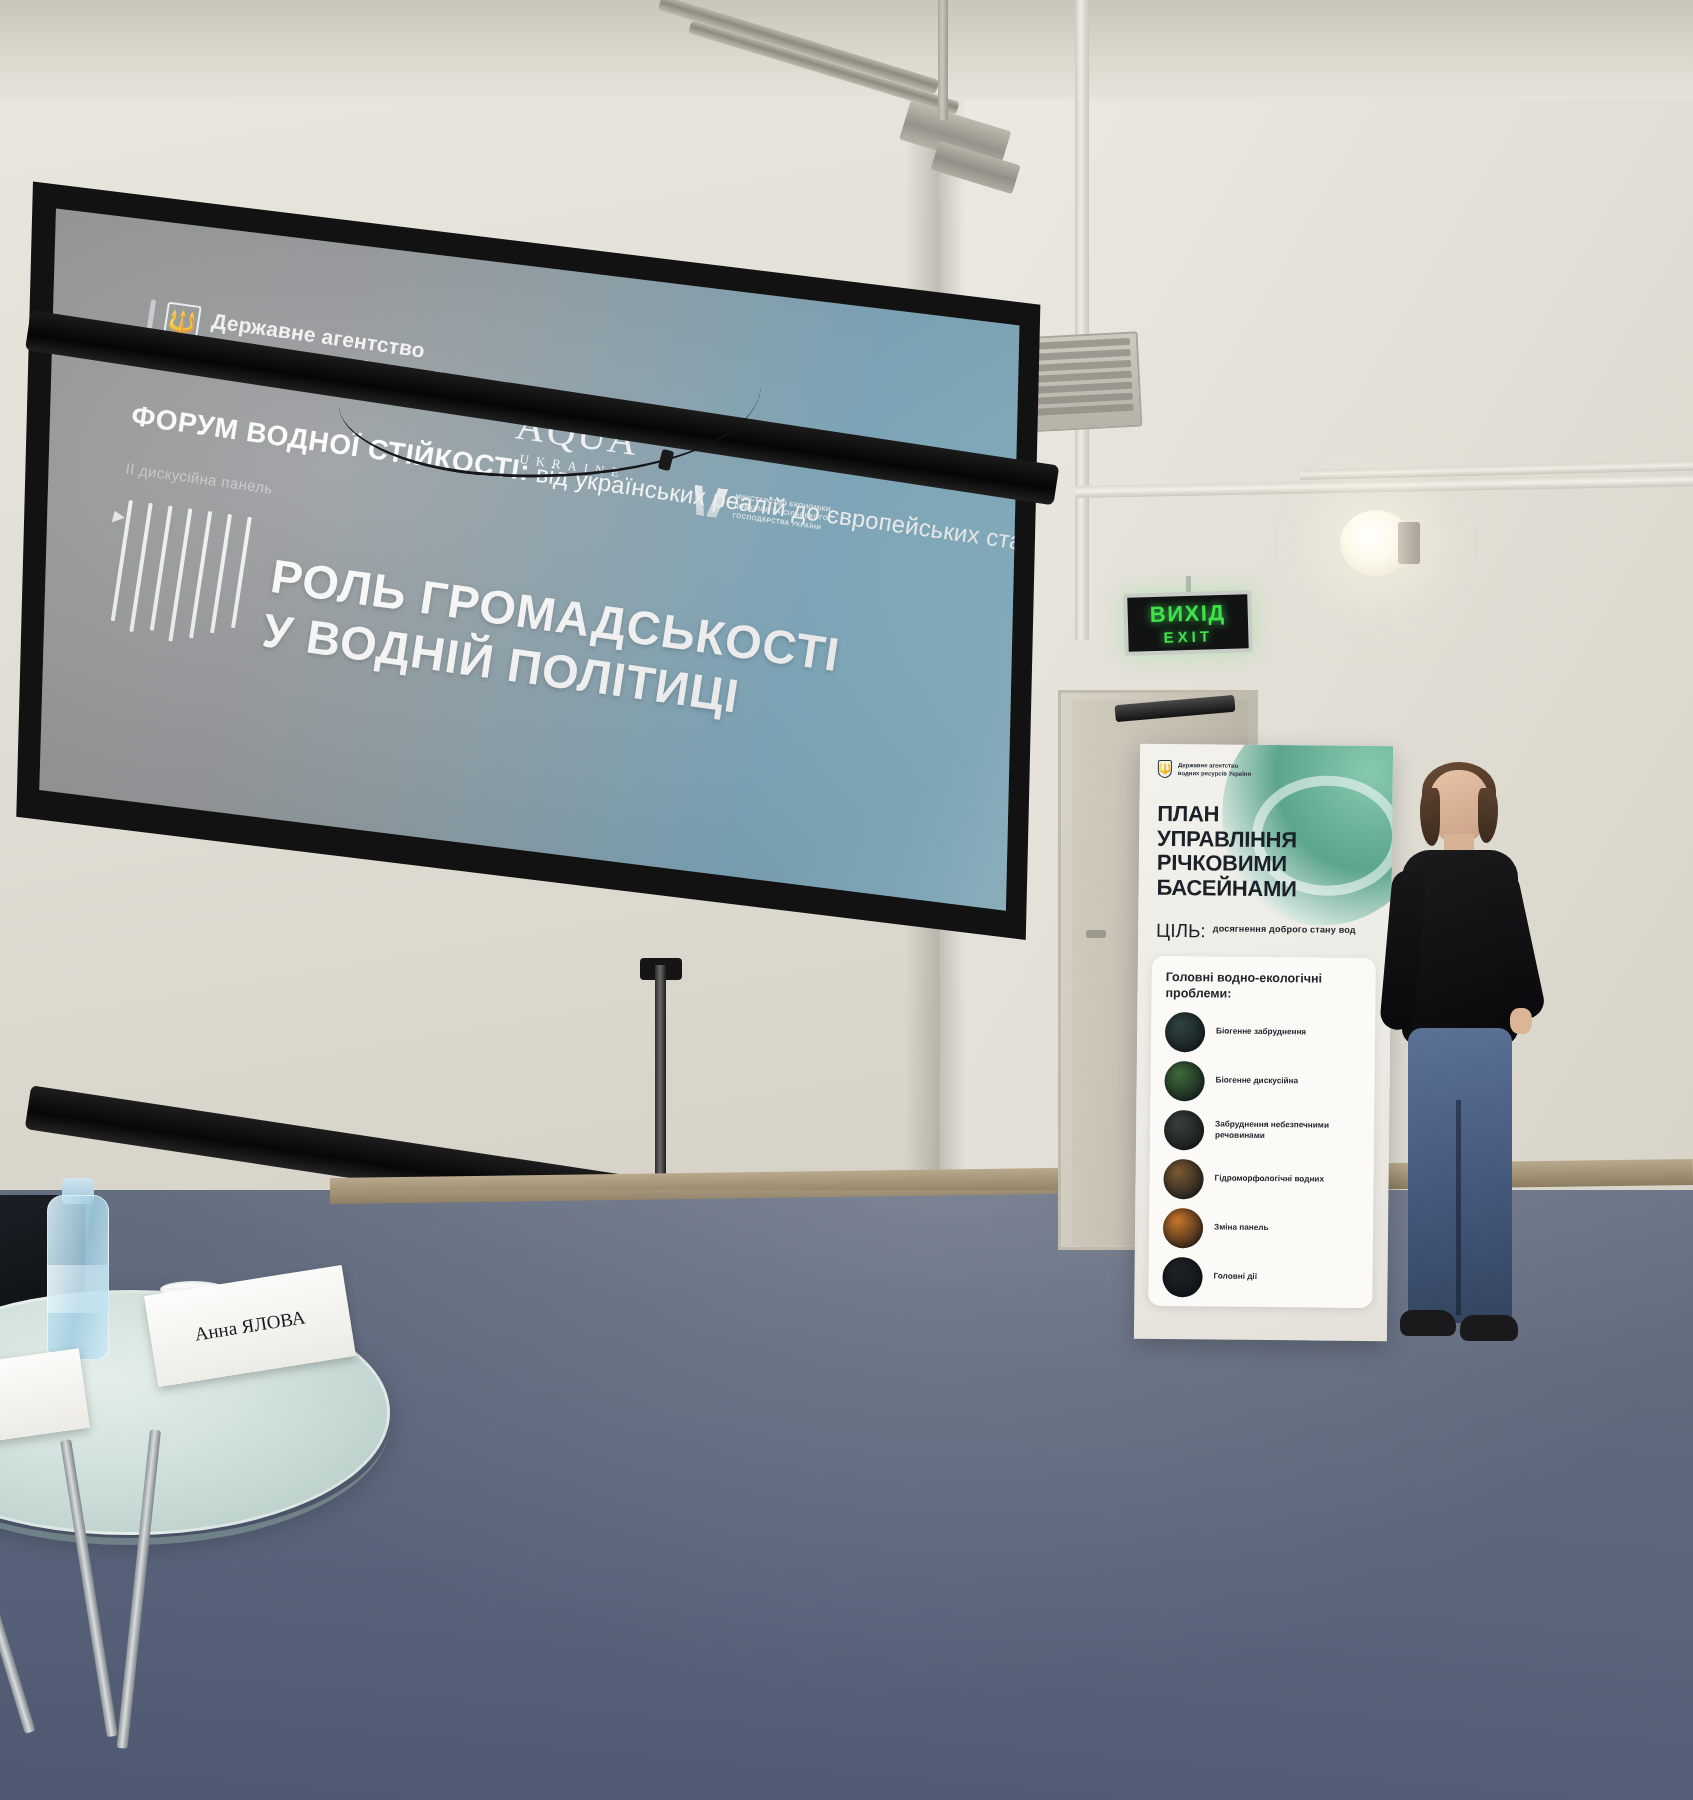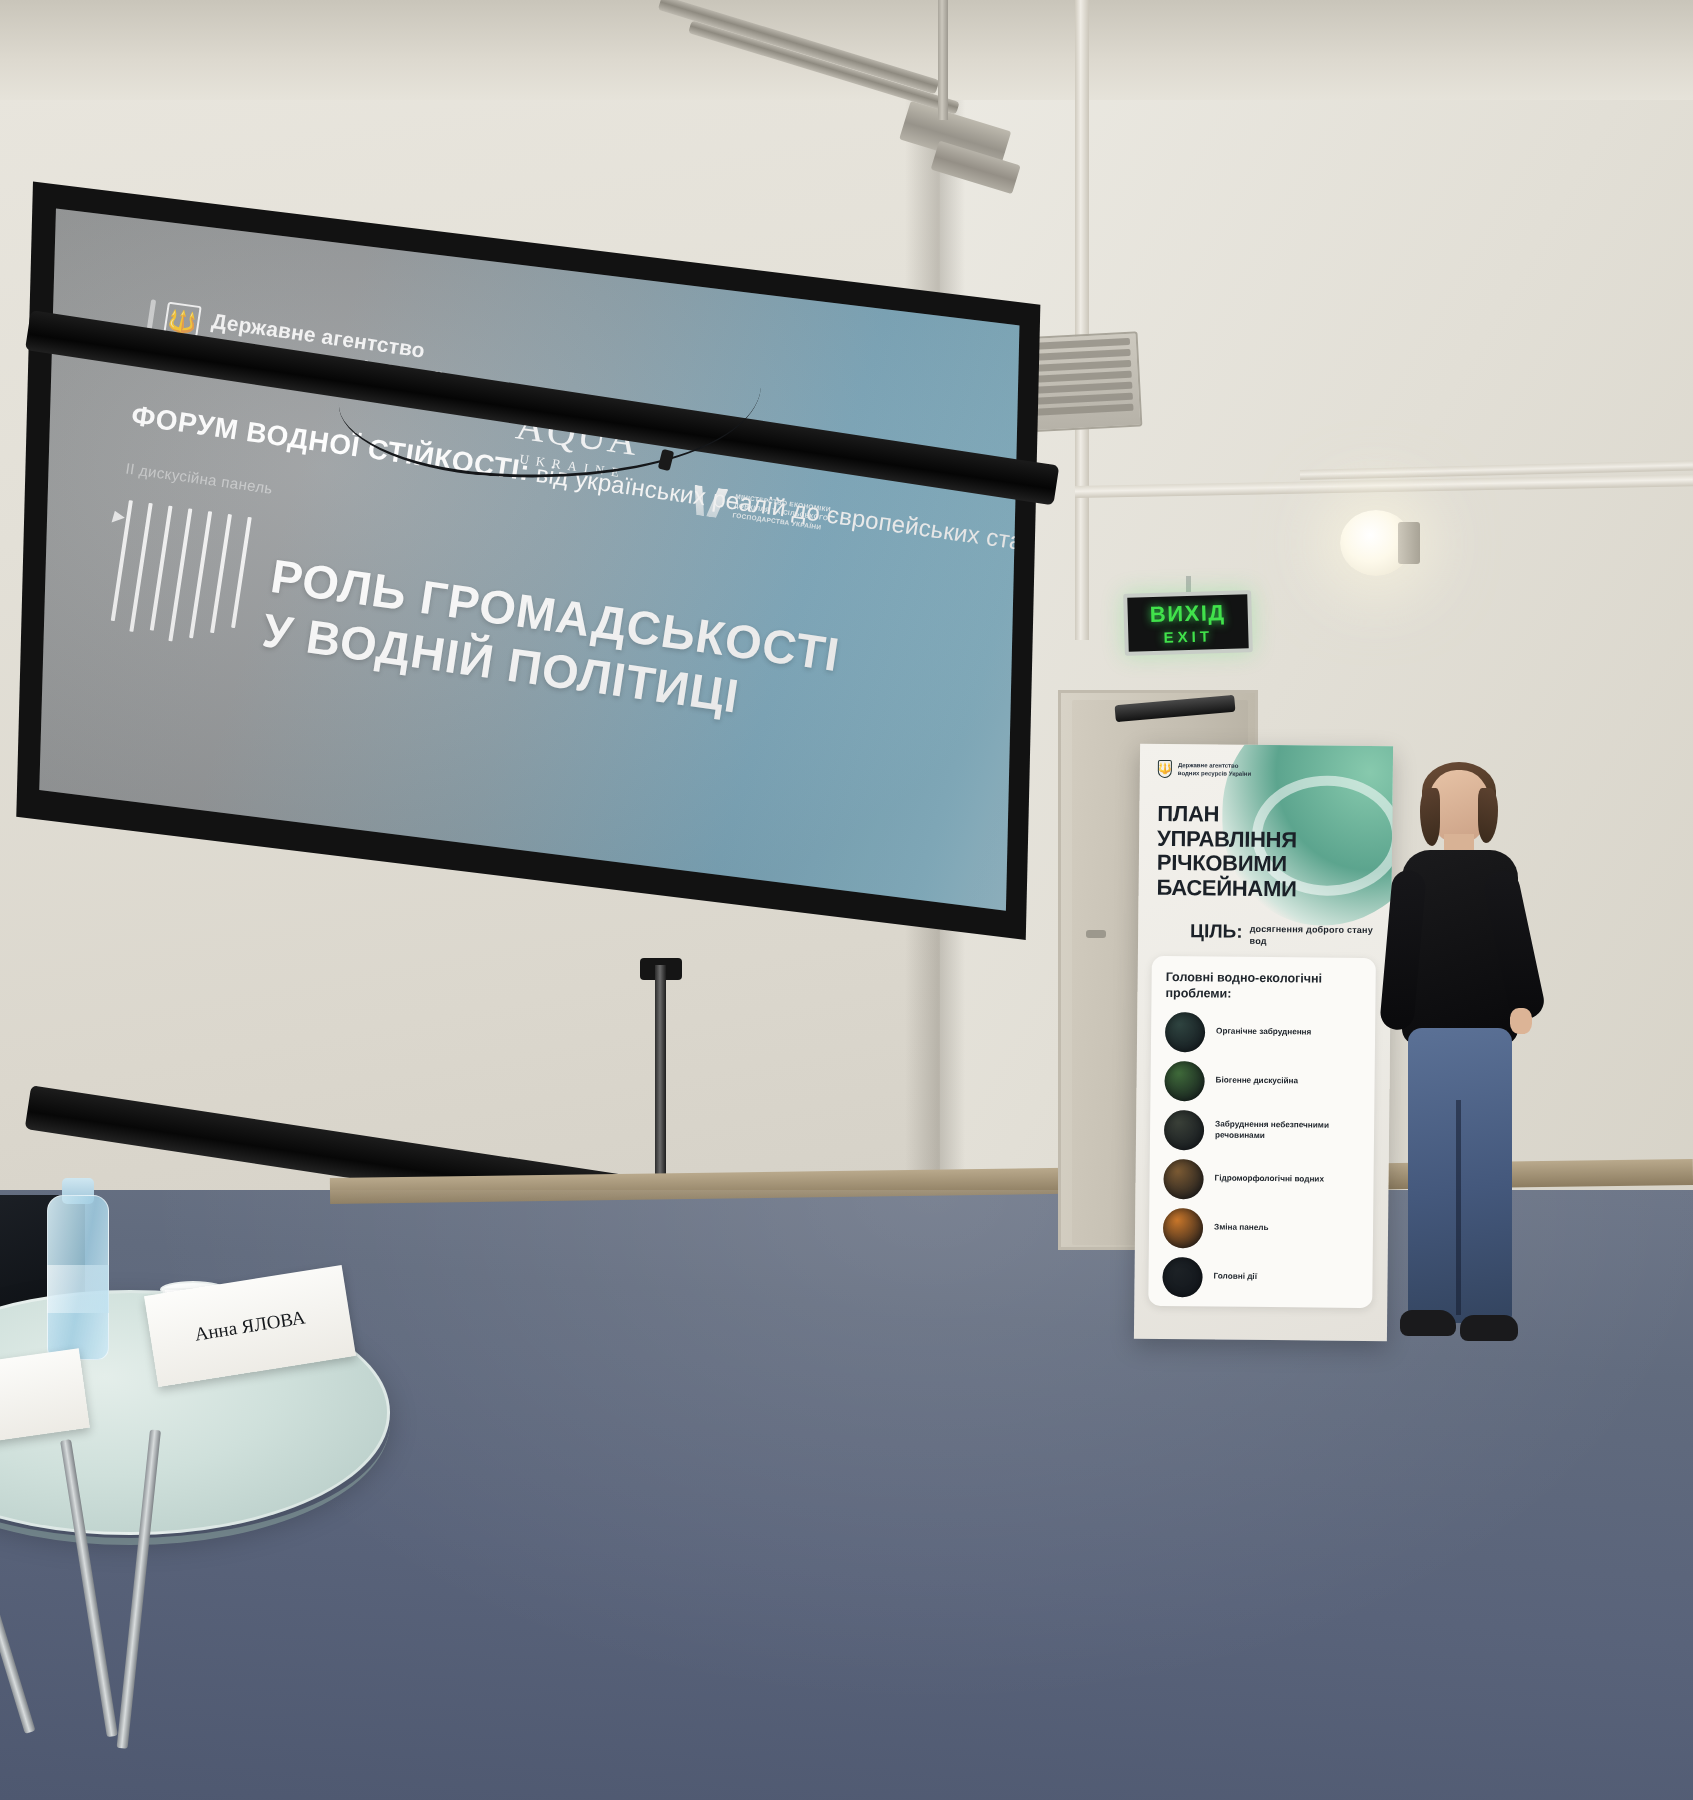--- a/index.html
+++ b/index.html
@@ -306,21 +306,21 @@
     font-size:11px; color:#233; line-height:1;
   }
   .banner-logo-text{ font-size:6px; line-height:1.35; color:#2a3440; font-weight:700; }
   .banner-title{
     position:absolute; left:18px; top:58px; width:200px;
     font-size:22px; font-weight:800; line-height:1.12; color:#1b2128; letter-spacing:-.3px;
   }
   .banner-goal{
     position:absolute; left:18px; top:177px; display:flex; gap:7px; align-items:flex-start;
   }
-  .banner-goal .g1{ font-size:19px; font-weight:700; color:#1b2128; line-height:1;margin-left:34px; }
+  .banner-goal .g1{ font-size:19px; font-weight:400; color:#1b2128; line-height:1; }
   .banner-goal .g2{ font-size:9px; font-weight:700; color:#1b2128; line-height:1.28; letter-spacing:.2px; padding-top:2px;}
   .banner-card{
     position:absolute; left:14px; top:212px; width:224px; height:350px;
     background:#fbfaf7; border-radius:12px; box-shadow:0 2px 9px rgba(0,0,0,.10);
     padding:14px 12px 10px 14px;
   }
   .banner-card-h{
     font-size:12.5px; font-weight:700; color:#20262d; line-height:1.26; margin-bottom:10px;
   }
   .prob{ display:flex; gap:11px; align-items:center; margin-bottom:9px; }
@@ -578,21 +578,21 @@
     <div class="banner-goal">
       <div class="g1">ЦІЛЬ:</div>
       <div class="g2">досягнення доброго стану вод</div>
     </div>
 
     <div class="banner-card">
       <div class="banner-card-h">Головні водно-екологічні проблеми:</div>
       <div id="problem-list">
           <div class="prob">
             <div class="dot" style="background: radial-gradient(circle at 35% 30%, rgb(47, 68, 64), rgb(16, 20, 26));"></div>
-            <div class="ptxt">Органічне забруднення</div>
+            <div class="ptxt">Біогенне забруднення</div>
           </div>
           <div class="prob">
             <div class="dot" style="background: radial-gradient(circle at 35% 30%, rgb(63, 106, 58), rgb(16, 20, 26));"></div>
             <div class="ptxt">Біогенне дискусійна</div>
           </div>
           <div class="prob">
             <div class="dot" style="background: radial-gradient(circle at 35% 30%, rgb(58, 64, 56), rgb(16, 20, 26));"></div>
             <div class="ptxt">Забруднення небезпечними речовинами</div>
           </div>
           <div class="prob">

